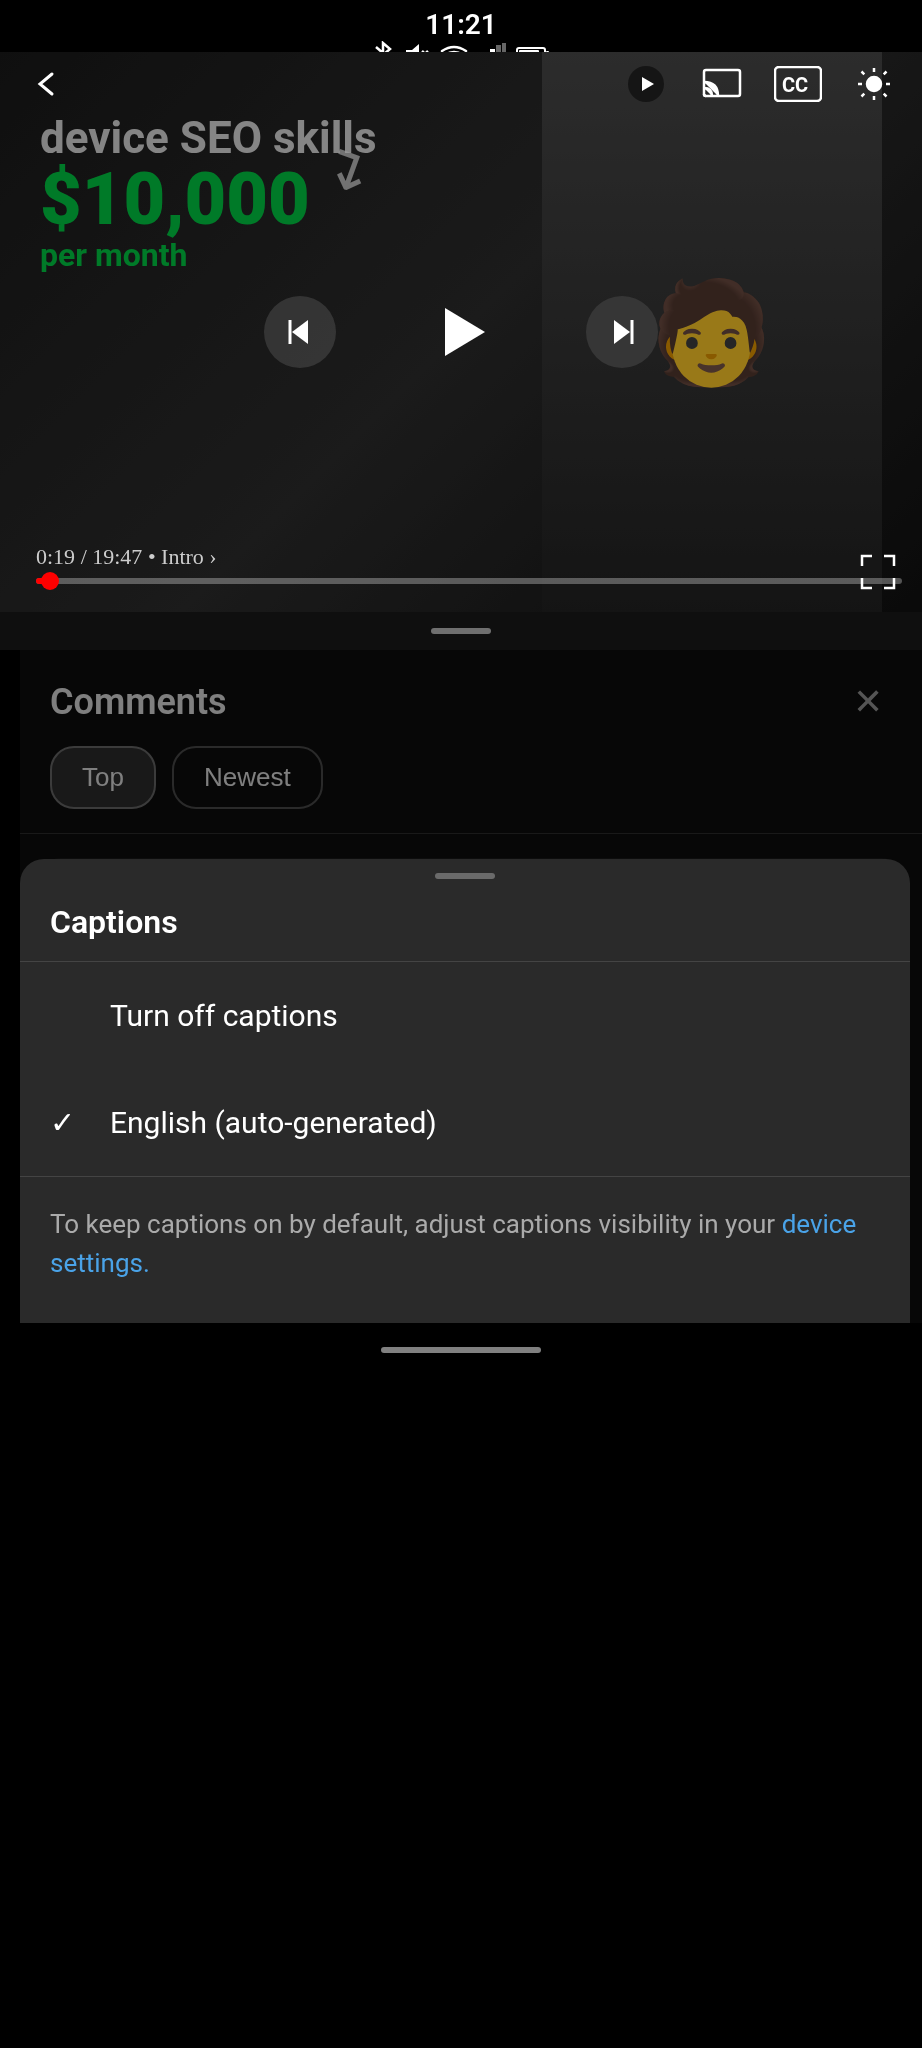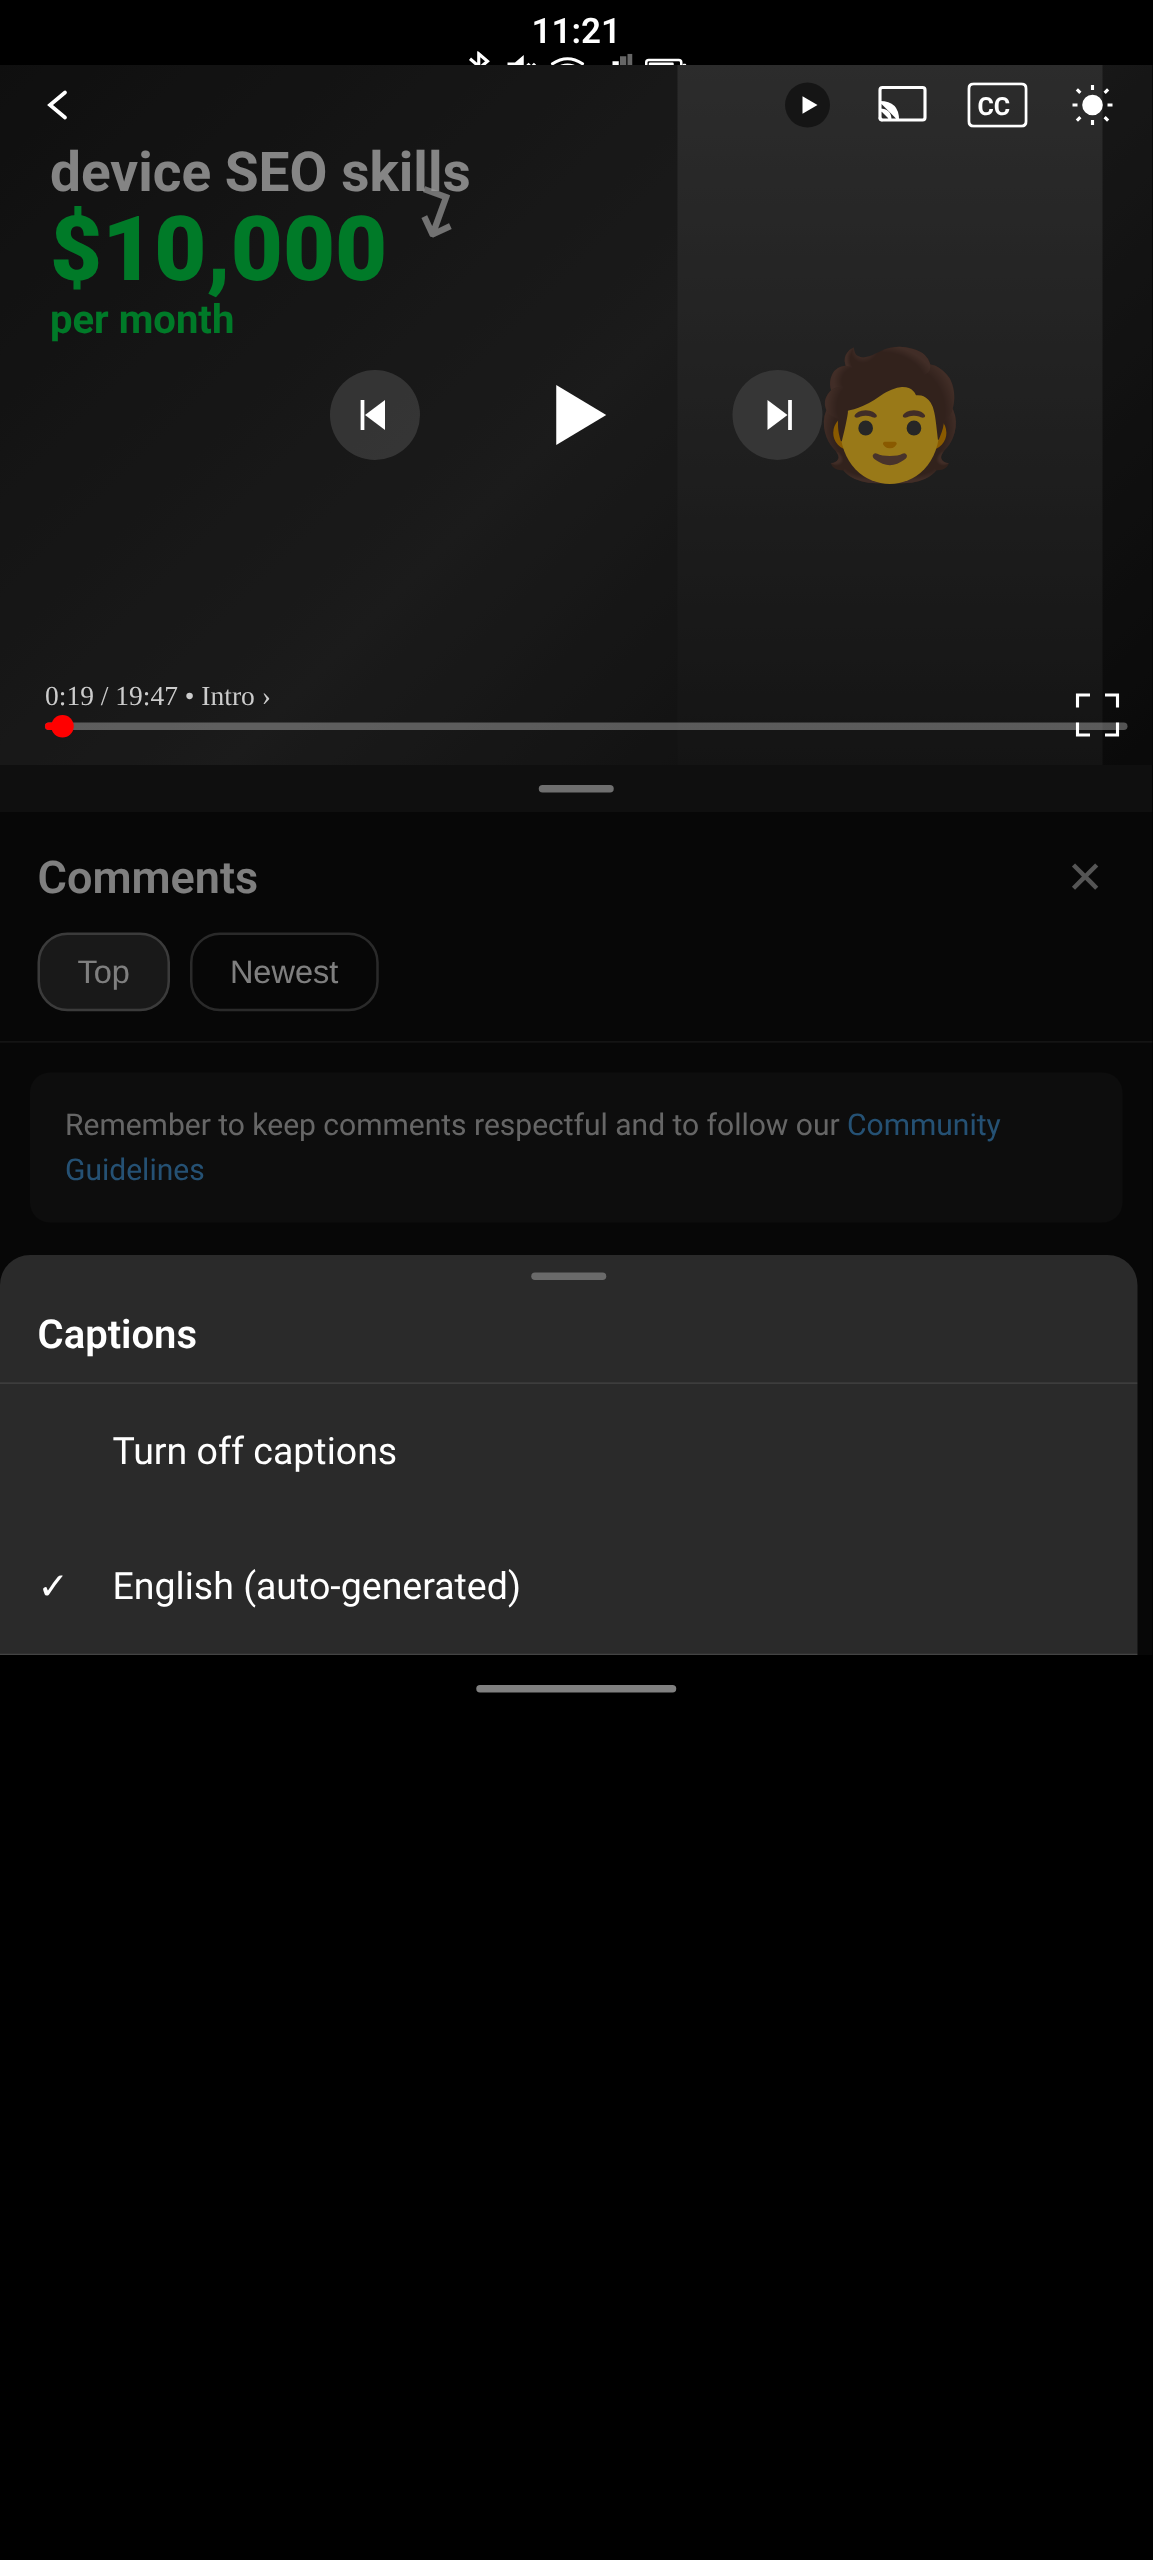--- a/index.html
+++ b/index.html
@@ -185,20 +185,21 @@
       background: rgba(255,255,255,0.4);
       border-radius: 3px;
       margin: 10px auto;
     }
 
     
     .comments-section {
       background: #0f0f0f;
       padding: 0;
       position: relative;
+      margin-left: 20px;
     }
     .comments-header {
       display: flex;
       justify-content: space-between;
       align-items: center;
       padding: 28px 30px 20px;
     }
     .comments-title {
       font-size: 36px;
       font-weight: 600;
@@ -665,19 +666,22 @@
       <span>Turn off captions</span>
     </div>
 
     <div class="captions-option">
       <span class="check-icon">✓</span>
       <span>English (auto-generated)</span>
     </div>
 
 
     <div class="captions-footer-divider"></div>
+    <div class="captions-footer">
+      <span>To keep captions on by default, adjust captions visibility in your </span><span class="captions-footer-link">device settings.</span>
+    </div>
   </div>
 
 </div>
 
 <div style="background:#000;padding:8px 0 12px;">
   <div class="home-indicator"></div>
 </div>
 
 </body></html>

